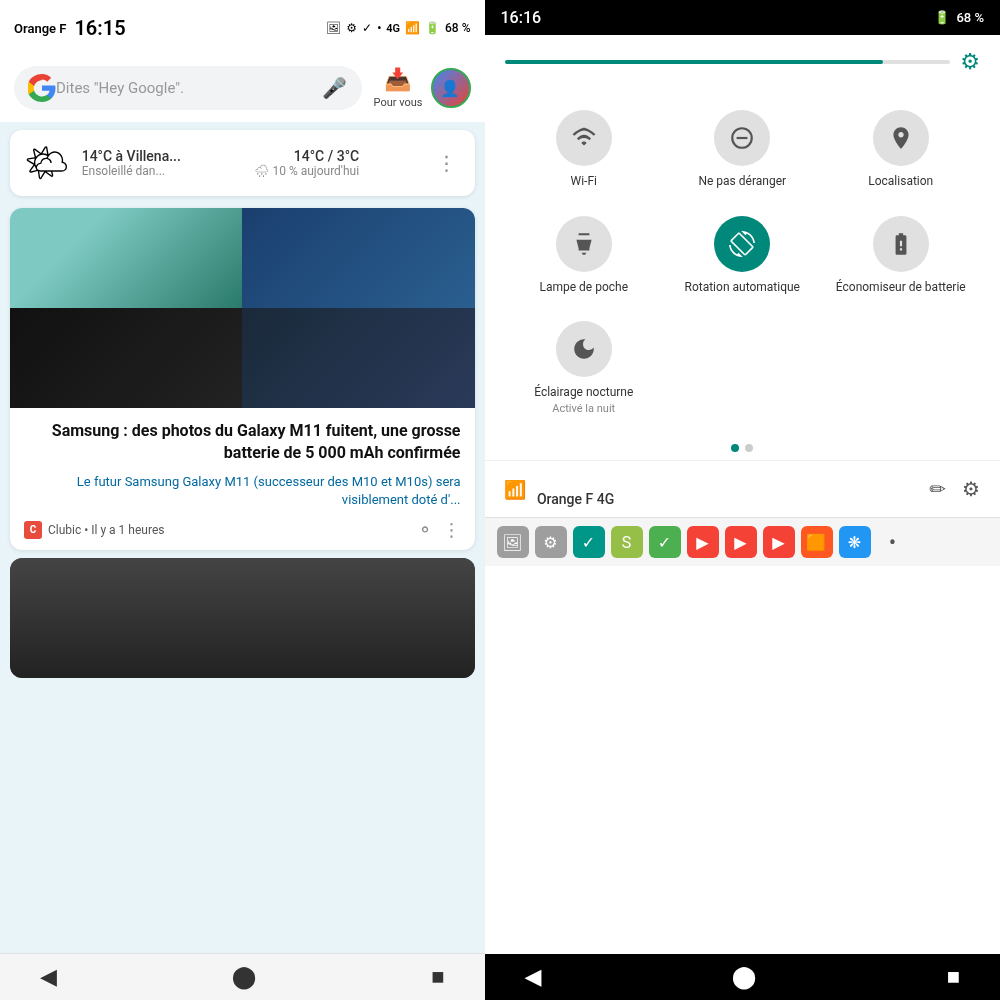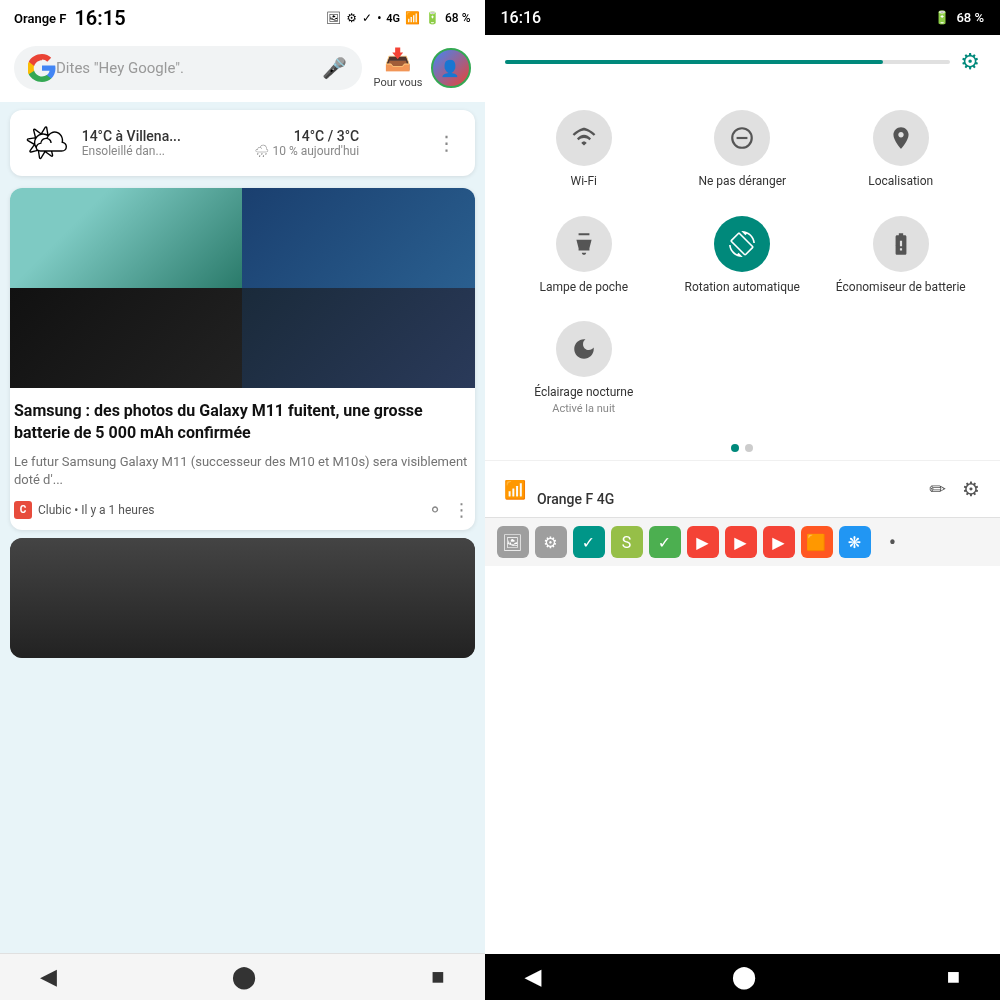--- a/index.html
+++ b/index.html
@@ -17,21 +17,21 @@
       width: 500px;
       height: 1000px;
       background: #e8f4f8;
       display: flex;
       flex-direction: column;
       overflow: hidden;
     }
 
     .status-bar-left {
       background: #fff;
-      padding: 6px 14px;
+      padding: 16px 14px;
       display: flex;
       align-items: center;
       justify-content: space-between;
       font-size: 13px;
       font-weight: 500;
     }
     .status-bar-left .carrier { font-weight: 600; font-size: 13px; }
     .status-bar-left .time { font-weight: 600; font-size: 20px; }
     .status-bar-right-icons { display: flex; align-items: center; gap: 5px; font-size: 12px; }
 
@@ -103,23 +103,23 @@
       height: 200px;
     }
     .news-img {
       overflow: hidden;
       background: #ccc;
     }
     .news-img.img1 { background: linear-gradient(135deg, #7ecac3, #5a9e98); }
     .news-img.img2 { background: linear-gradient(135deg, #2a5f8f, #1a3f6f); }
     .news-img.img3 { background: linear-gradient(135deg, #1a2a3a, #2a3a4a); }
     .news-img.img4 { background: linear-gradient(135deg, #1a3a5a, #2a4a6a); }
-    .news-content { padding: 12px 4px 10px; }
+    .news-content { padding: 12px 14px 10px; text-align: right; }
     .news-title { font-size: 16px; font-weight: 700; color: #111; line-height: 1.4; margin-bottom: 8px; }
-    .news-excerpt { font-size: 13px; color: #737373; line-height: 1.4; margin-bottom: 10px; }
+    .news-excerpt { font-size: 13px; color: #0369a1; line-height: 1.4; margin-bottom: 10px; }
     .news-footer { display: flex; align-items: center; justify-content: space-between; }
     .news-source { display: flex; align-items: center; gap: 6px; }
     .source-icon { width: 18px; height: 18px; background: #e74c3c; border-radius: 3px; display: flex; align-items: center; justify-content: center; color: #fff; font-size: 10px; font-weight: 700; }
     .source-name { font-size: 12px; color: #555; }
     .news-actions { display: flex; align-items: center; gap: 10px; }
     .dot-icon { font-size: 18px; color: #888; }
 
     .news-card2 {
       background: #ccc;
       margin: 4px 10px;

